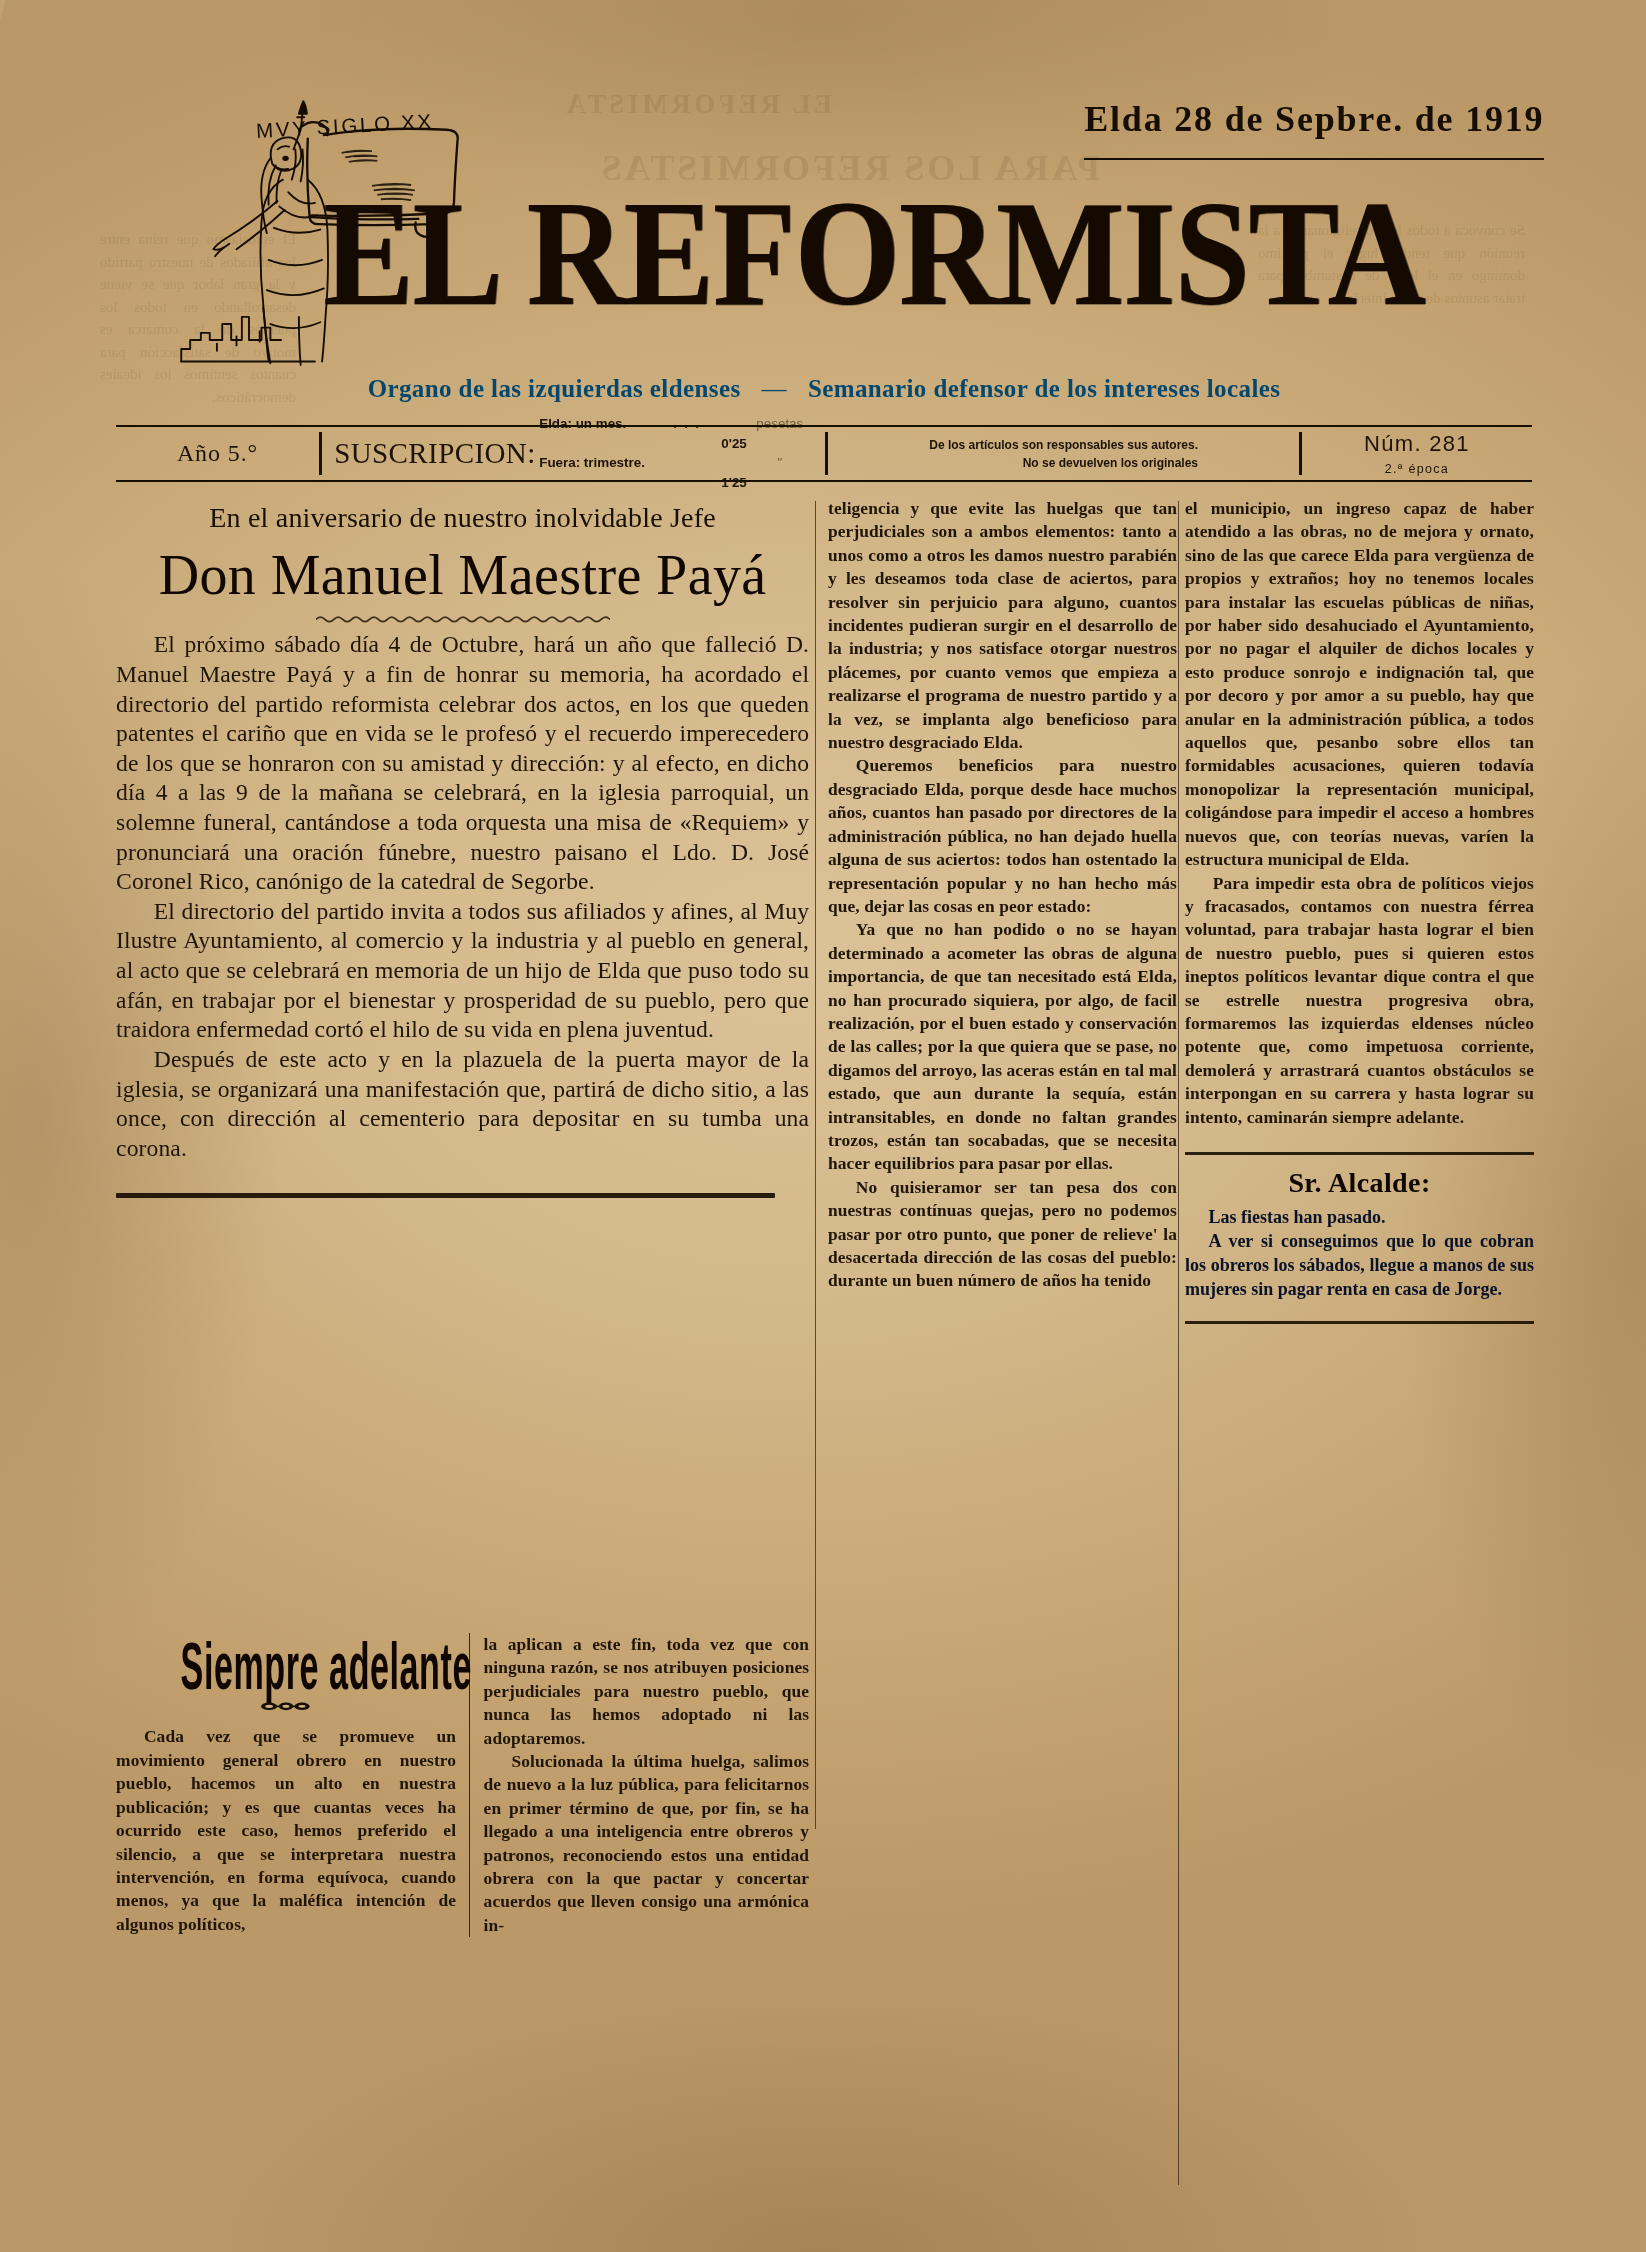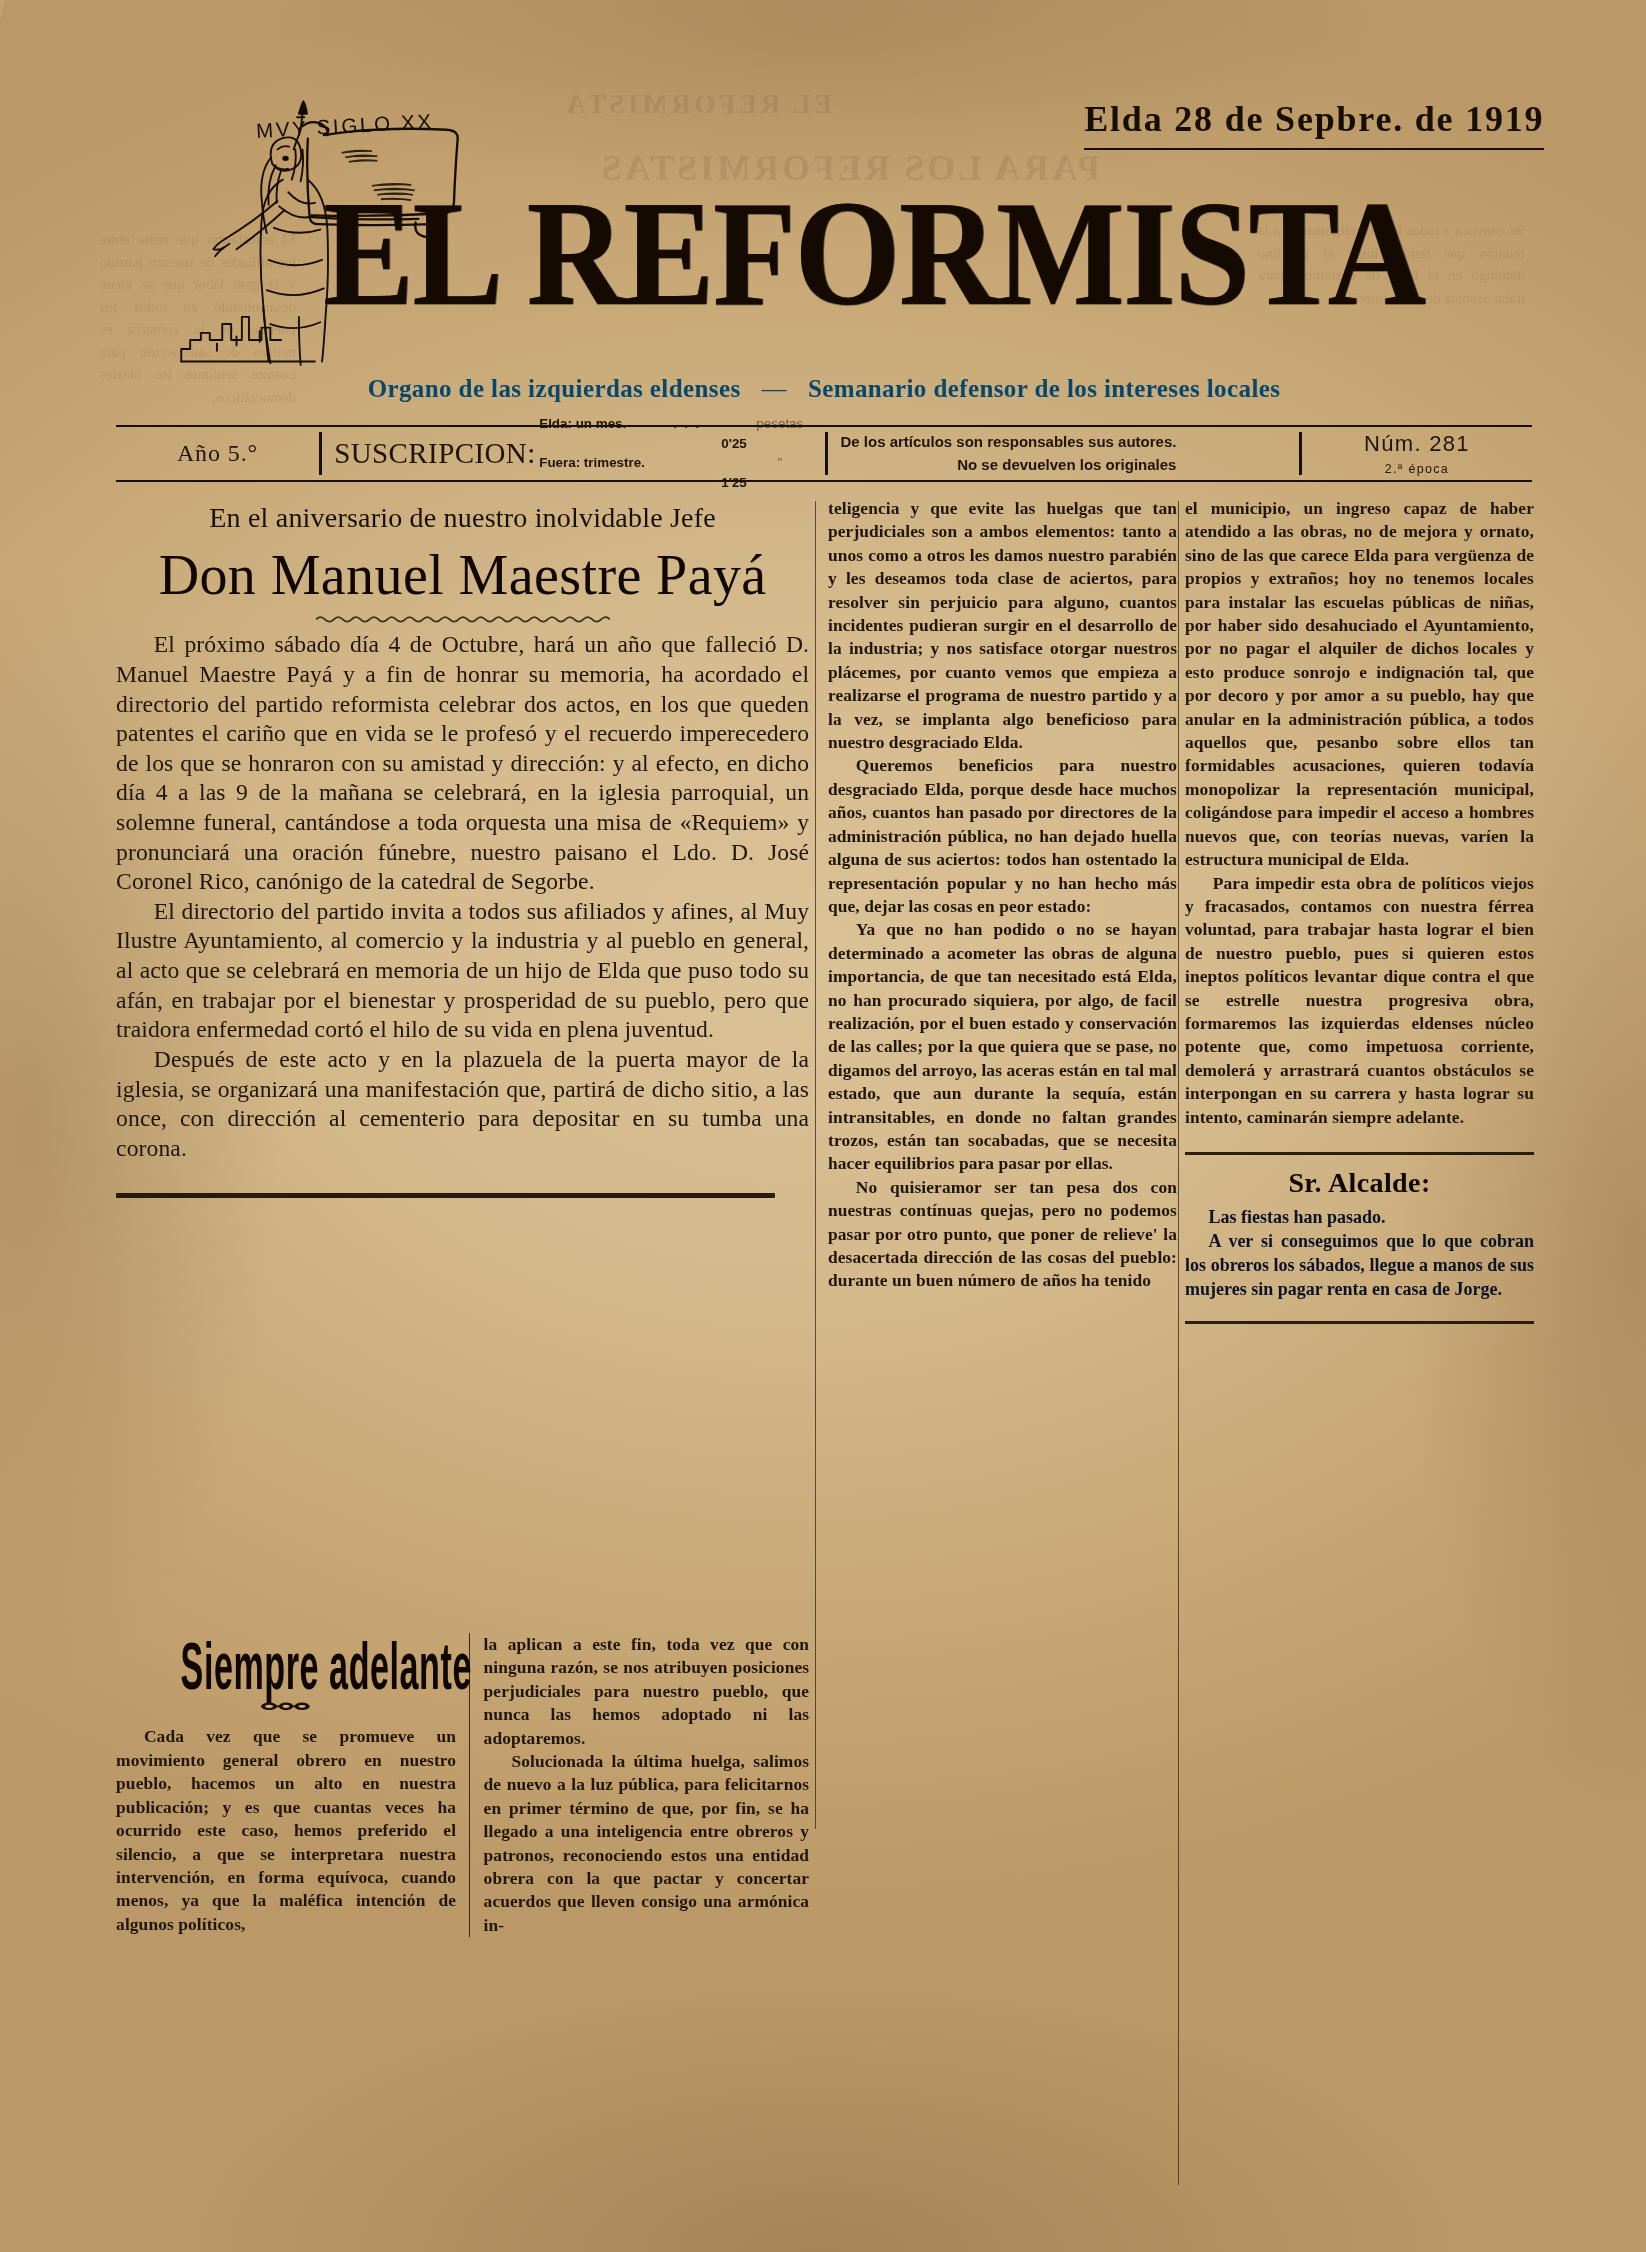--- a/index.html
+++ b/index.html
@@ -55,21 +55,21 @@
   }
   #dateline{
     position:absolute;right:3.6px;top:12.5px;
     text-align:right;
   }
   #dateline .txt{
     font-family:"Liberation Serif",serif;
     font-weight:700;font-size:36px;letter-spacing:1.8px;
     color:#1c1309;
     border-bottom:2.7px solid #1c1309;
-    padding-bottom:8px;
+    padding-bottom:18px;
     display:inline-block;
     font-stretch:expanded;
   }
   #title-el{
     position:absolute;left:223px;top:98px;
     font-family:"Liberation Serif",serif;
     font-weight:700;
     font-size:134px;letter-spacing:-1.8px;line-height:.95;
     color:#191008;
     white-space:nowrap;
@@ -96,21 +96,21 @@
   #infobar .cell{display:flex;align-items:center;padding:0 12.5px;}
   #infobar .vline{width:2.7px;background:#1d1409;margin:5.3px 0;}
   .ib-anyo{font-family:"Liberation Serif",serif;font-size:24px;letter-spacing:0.9px;width:178px;justify-content:center;}
   .ib-susc-label{font-family:"Liberation Serif",serif;font-size:29px;letter-spacing:0.4px;}
   .ib-susc-rows{font-size:13.4px;font-weight:700;line-height:1.35;padding-left:3.6px;}
   .ib-susc-rows .r{display:flex;white-space:nowrap;}
   .ib-susc-rows .lbl{min-width:134px;}
   .ib-susc-rows .dots{flex:1;letter-spacing:1.8px;opacity:.85;text-align:center;}
   .ib-susc-rows .val{min-width:46px;text-align:right;margin-top:20px;}
   .ib-susc-rows .unit{min-width:66px;text-align:center;opacity:.55;font-weight:400;}
-  .ib-resp{font-size:15px;font-weight:700;line-height:1.5;text-align:right;flex:1;justify-content:flex-start;}
+  .ib-resp{font-size:12px;font-weight:700;line-height:1.5;text-align:right;flex:1;justify-content:center;}
   .ib-num{width:205px;justify-content:center;text-align:center;line-height:1.45;}
   .ib-num .n{font-size:22px;letter-spacing:1.3px;}
   .ib-num .e{font-size:12.5px;letter-spacing:1.3px;}
 
   
   #body-area{position:absolute;left:9px;right:9px;top:412px;bottom:0;}
   .rule-v{position:absolute;width:0.9px;background:#3a2a16;opacity:.75;}
 
   .col{position:absolute;top:0;}
   .c1{left:7.1px;width:693px;}

